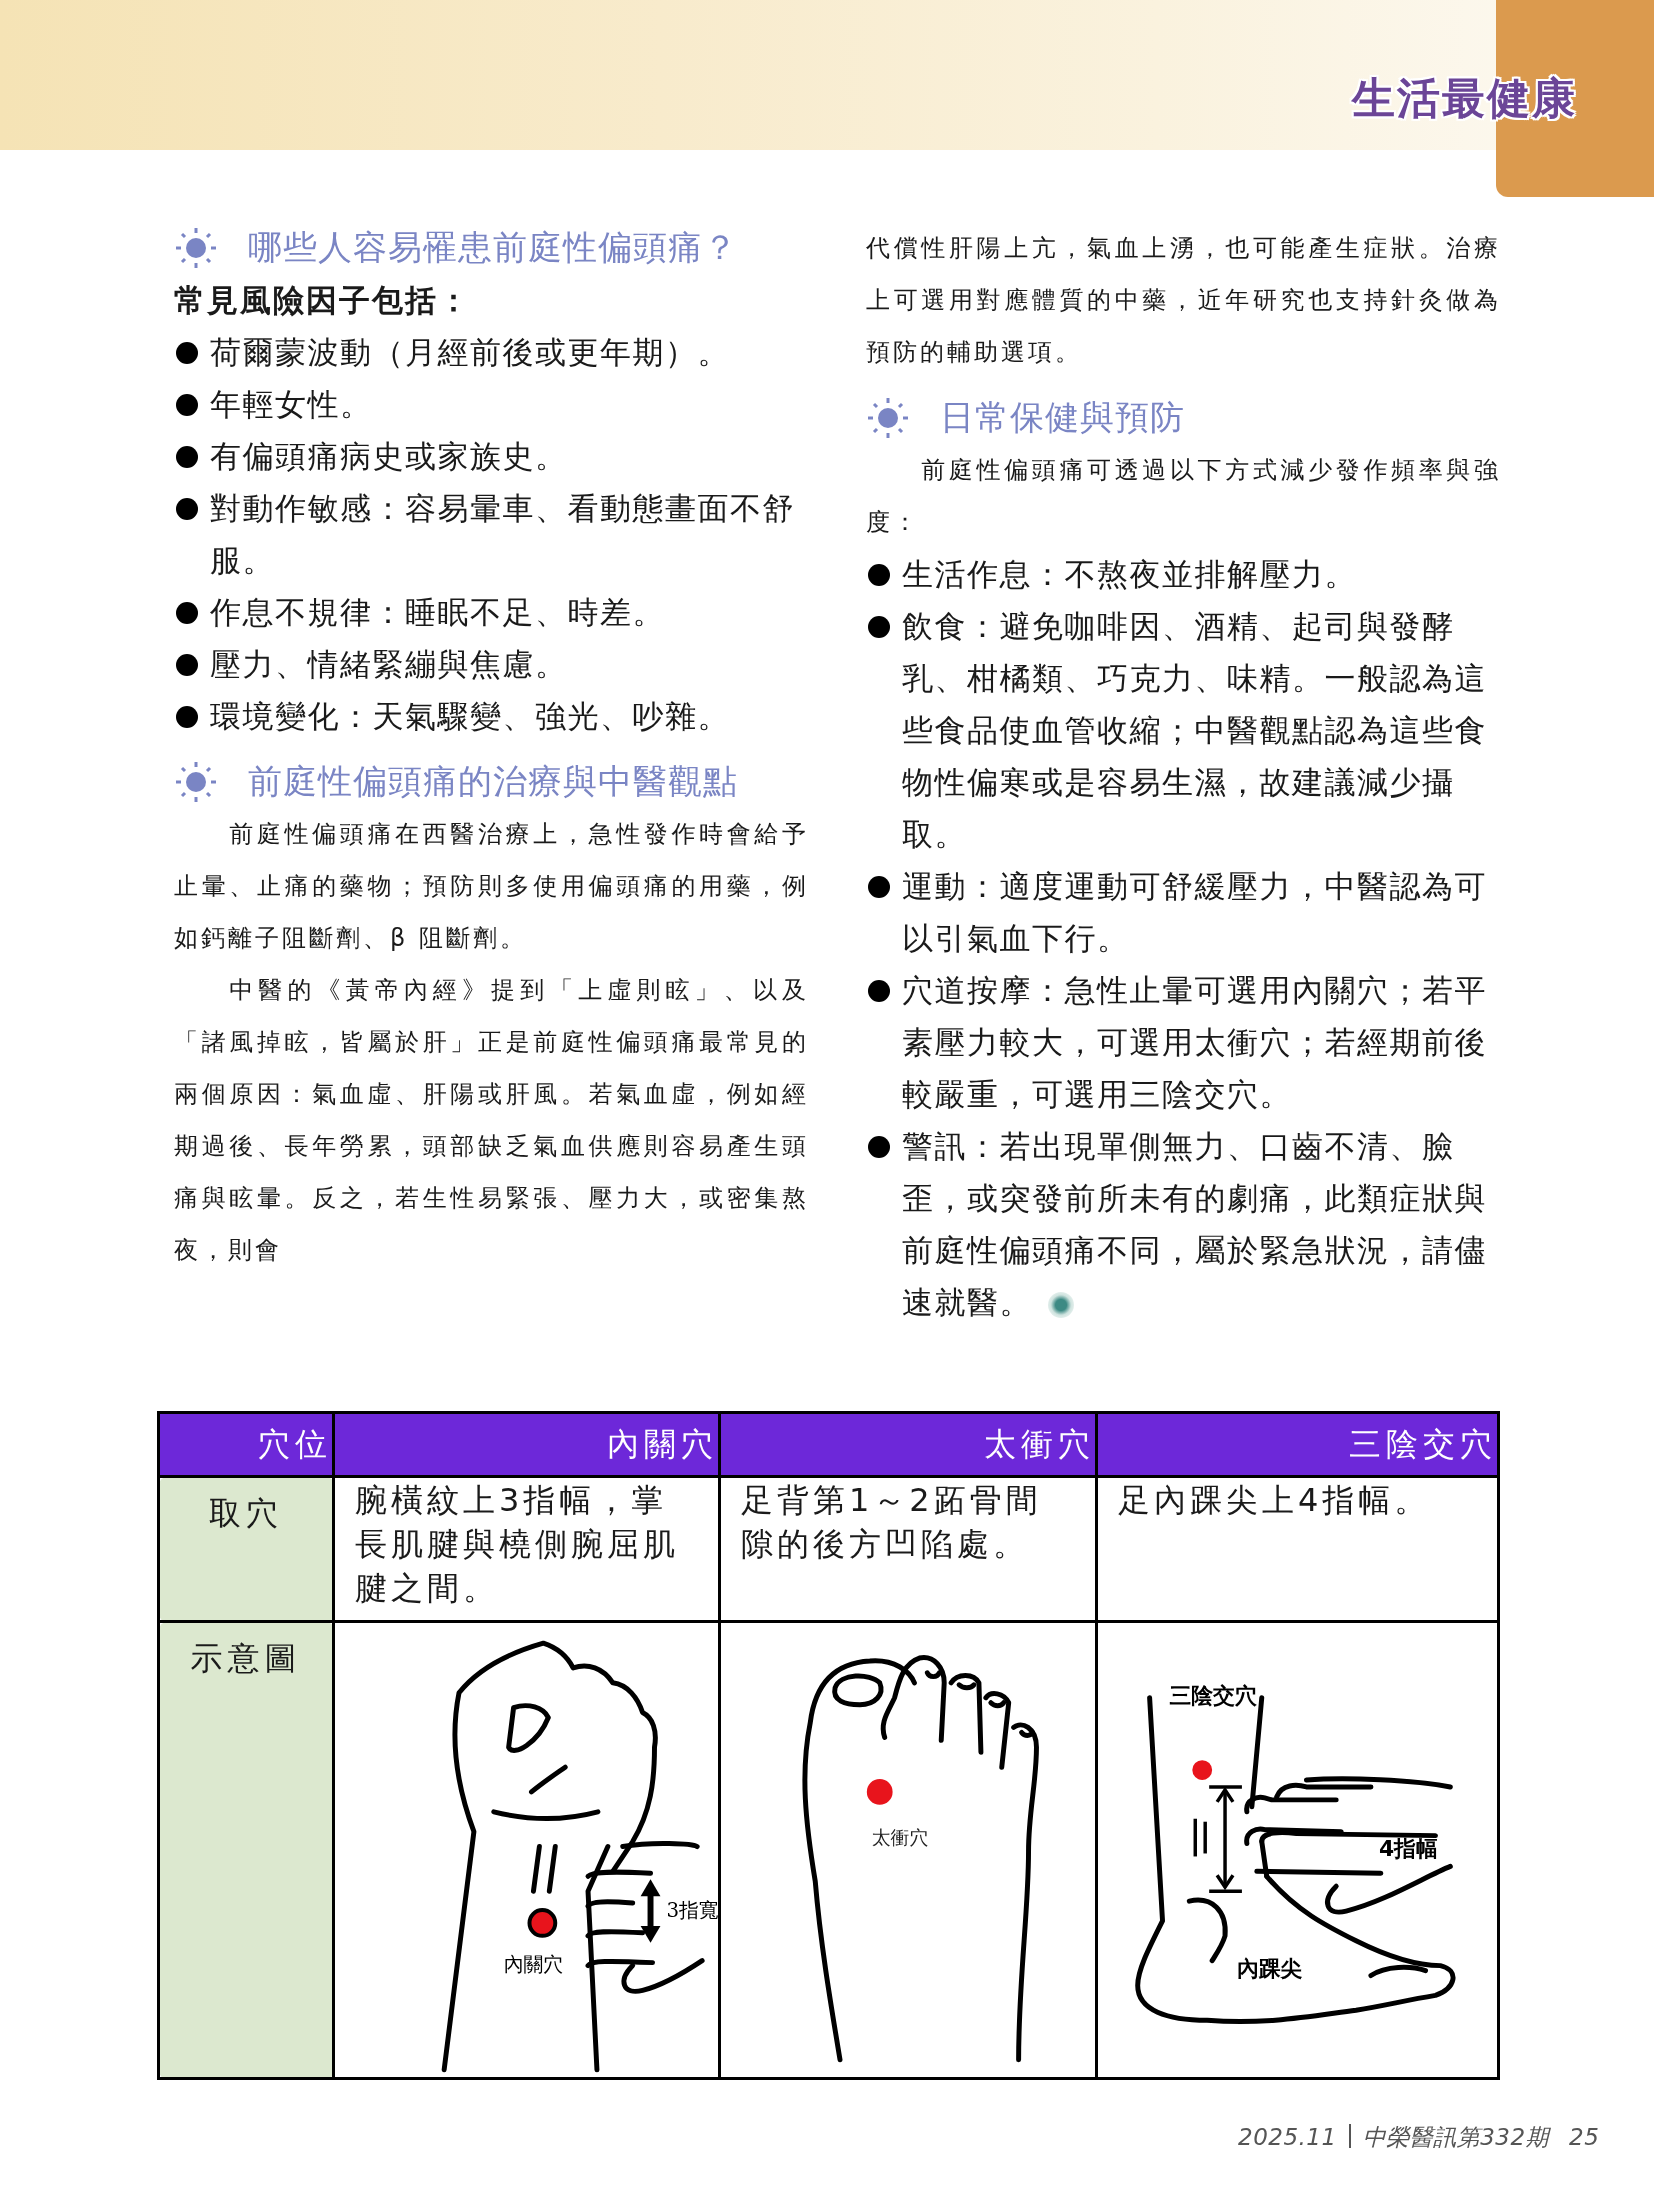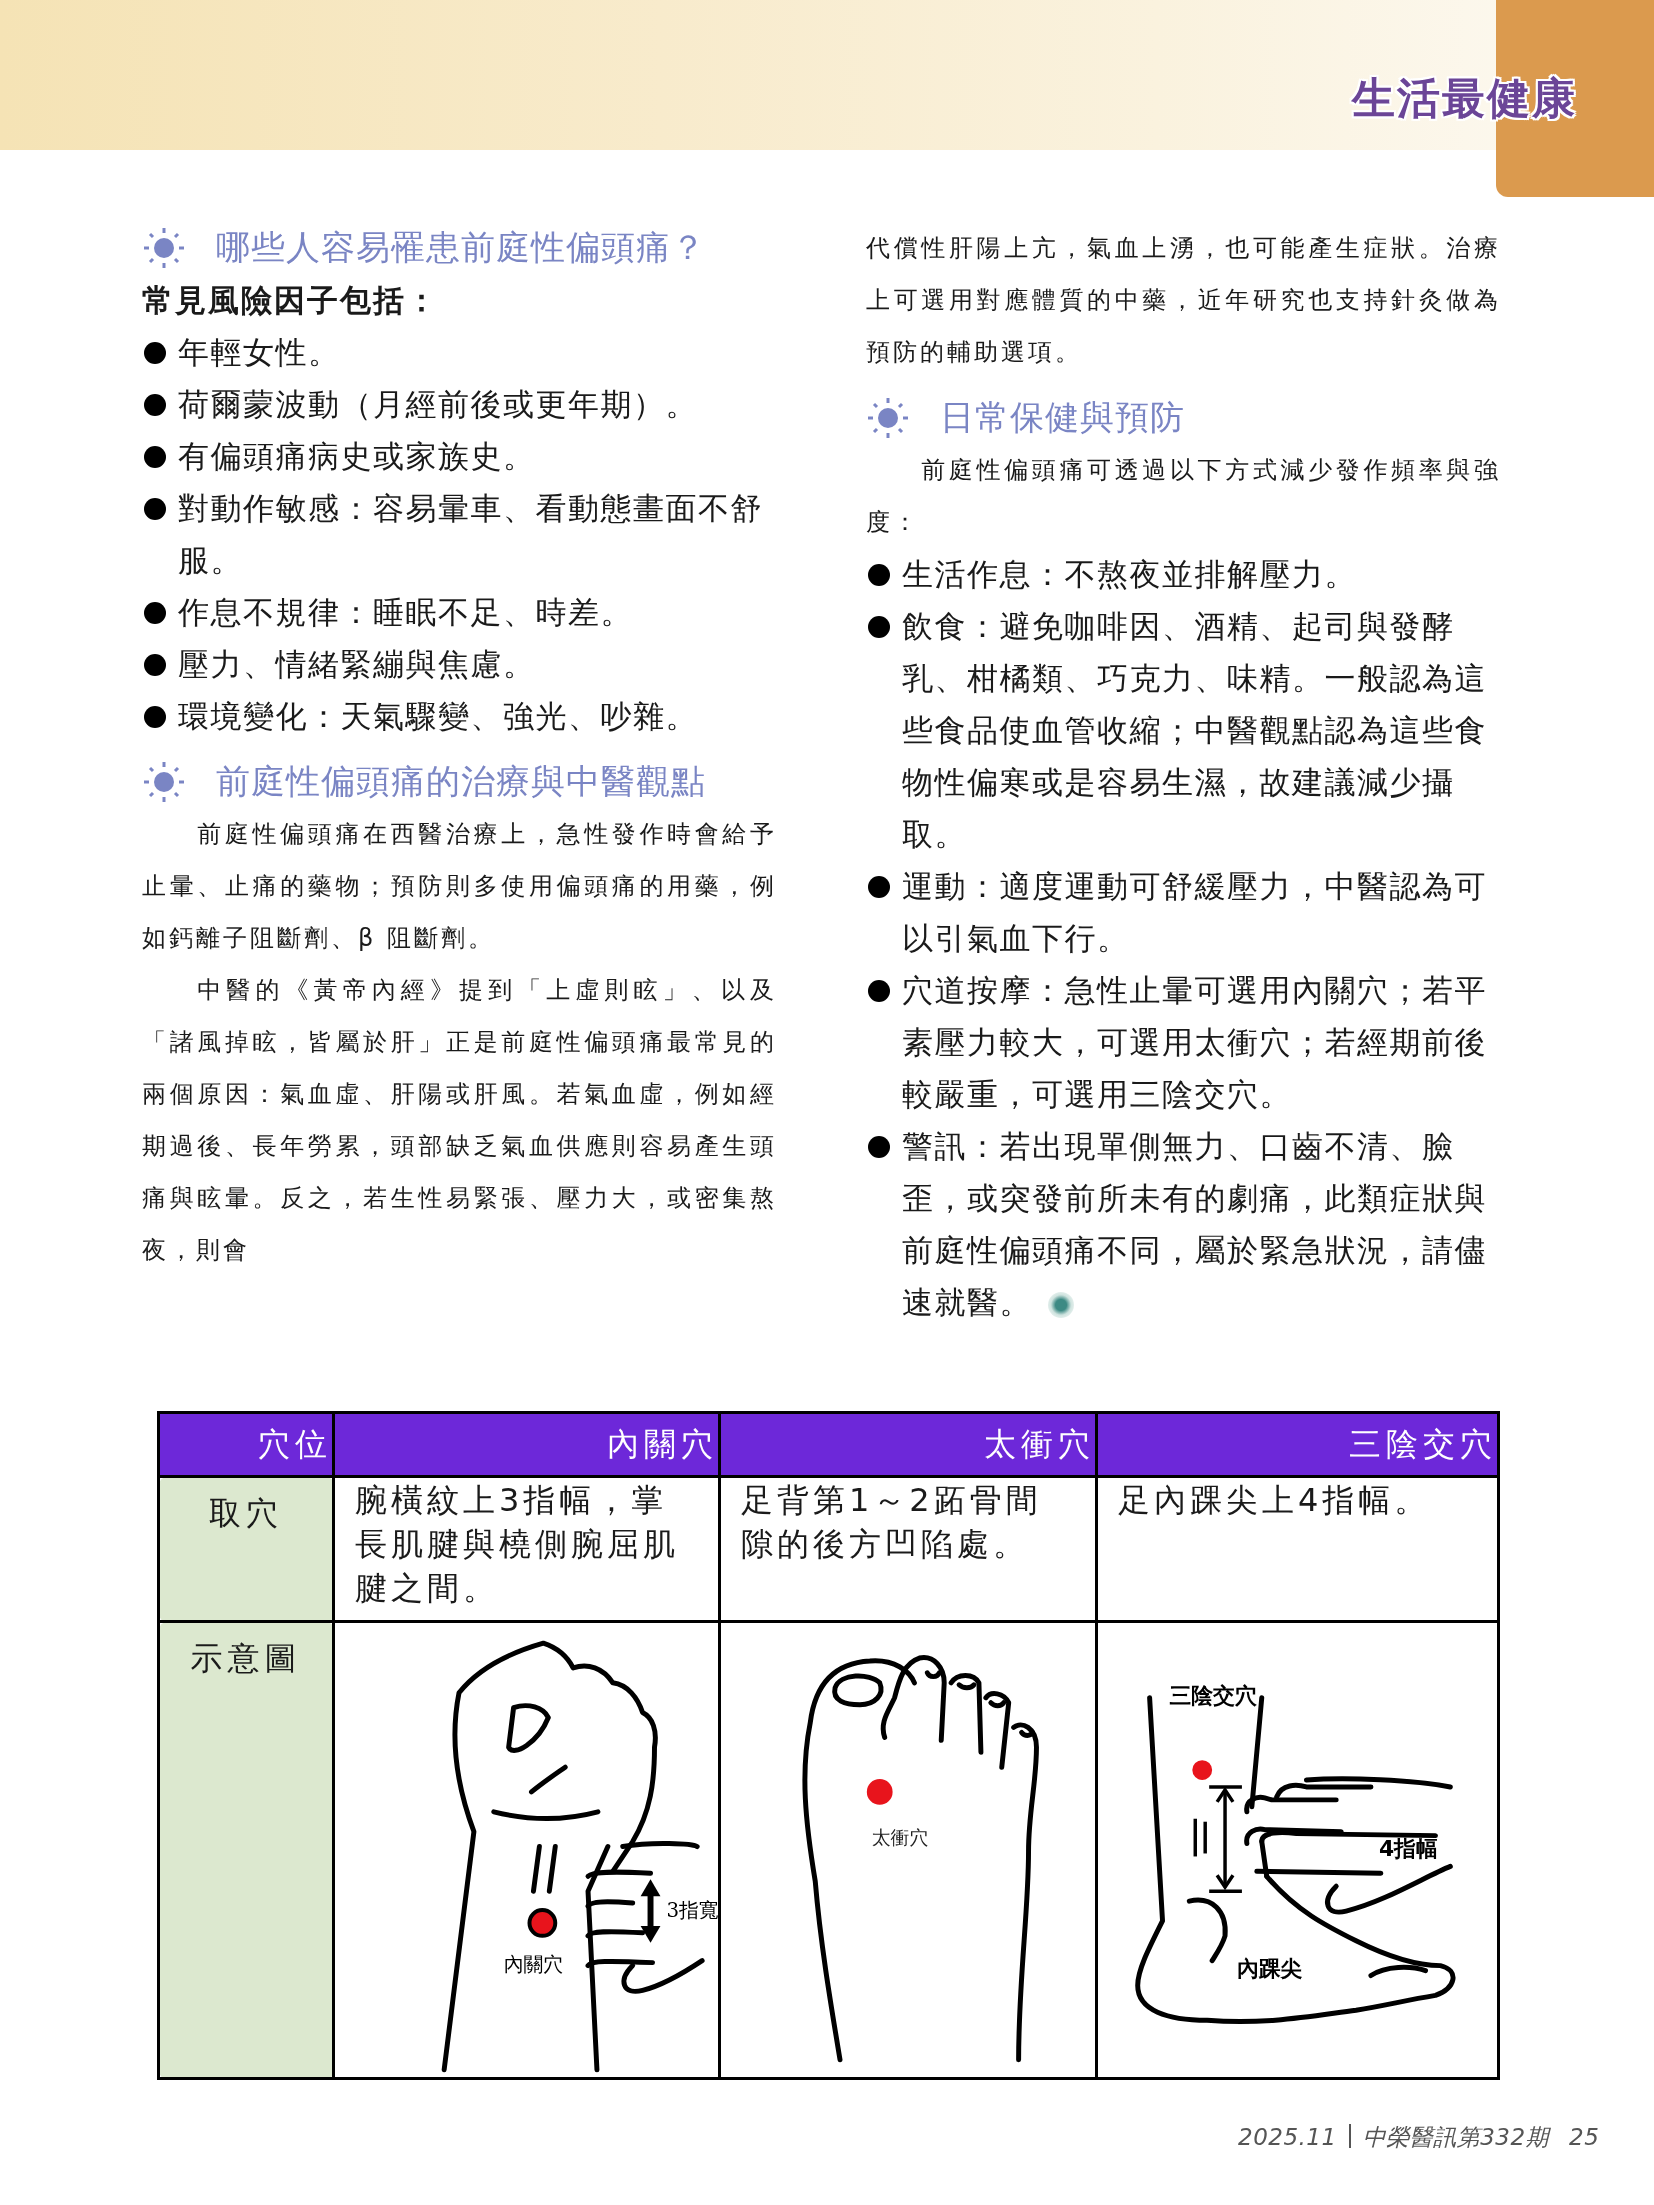--- a/index.html
+++ b/index.html
@@ -16,21 +16,21 @@
   }
   .section-title {
     position: absolute; left: 1352px; top: 70px; font-size: 43px; font-weight: bold;
     color: #6b4597; letter-spacing: 2px;
     text-shadow: 2px 0 0 #fff, -2px 0 0 #fff, 0 2px 0 #fff, 0 -2px 0 #fff,
                  2px 2px 0 #fff, -2px -2px 0 #fff, 2px -2px 0 #fff, -2px 2px 0 #fff;
     white-space: nowrap;
   }
 
   .col { position: absolute; top: 222px; width: 635px; }
-  .col-left { left: 142px; }
+  .col-left { left: 174px; }
   .col-right { left: 866px; }
 
   .heading {
     display: flex; align-items: center; height: 52px; font-size: 34px; color: #7a85c4;
     white-space: nowrap; letter-spacing: 1px;
   }
   .sun-icon { width: 44px; height: 44px; margin-right: 30px; flex: 0 0 auto; }
 
   .subhead { font-size: 31px; font-weight: bold; line-height: 52px; letter-spacing: 2px; white-space: nowrap; }
 
@@ -94,22 +94,22 @@
         <line x1="8" y1="8" x2="11" y2="11"></line>
           <line x1="33" y1="33" x2="36" y2="36"></line>
         <line x1="36" y1="8" x2="33" y2="11"></line>
           <line x1="8" y1="36" x2="11" y2="33"></line>
       </g>
     </svg>
     <span>哪些人容易罹患前庭性偏頭痛？</span>
   </div>
   <div class="subhead">常見風險因子包括：</div>
   <ul class="bullets">
+    <li><span class="dot"></span><span>荷爾蒙波動（月經前後或更年期）。</span></li>
     <li><span class="dot"></span><span>年輕女性。</span></li>
-    <li><span class="dot"></span><span>荷爾蒙波動（月經前後或更年期）。</span></li>
     <li><span class="dot"></span><span>有偏頭痛病史或家族史。</span></li>
     <li><span class="dot"></span><span>對動作敏感：容易暈車、看動態畫面不舒服。</span></li>
     <li><span class="dot"></span><span>作息不規律：睡眠不足、時差。</span></li>
     <li><span class="dot"></span><span>壓力、情緒緊繃與焦慮。</span></li>
     <li><span class="dot"></span><span>環境變化：天氣驟變、強光、吵雜。</span></li>
   </ul>
   <div class="gap"></div>
   <div class="heading">
     <svg class="sun-icon" viewBox="0 0 44 44">
       <circle cx="22" cy="22" r="10" fill="#7a85c4"></circle>

